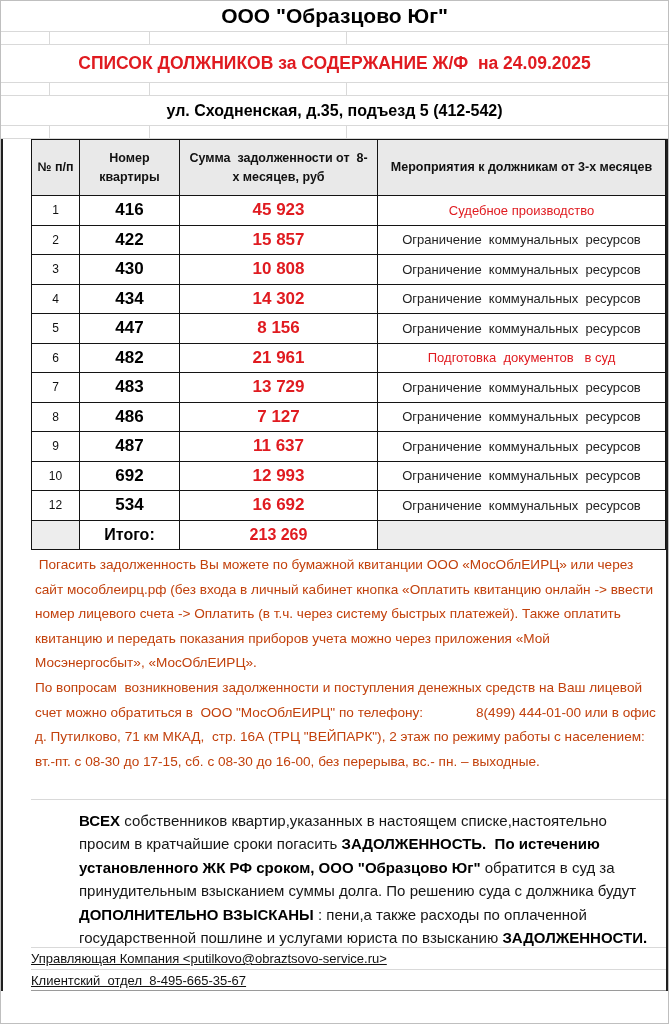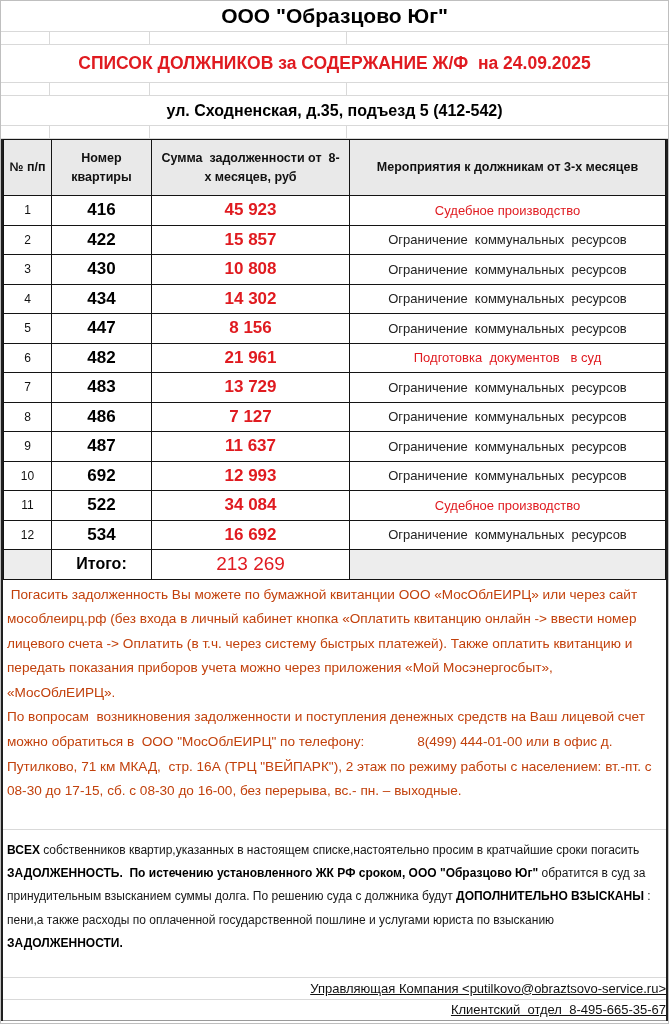--- a/index.html
+++ b/index.html
@@ -36,20 +36,21 @@
   .spacer-row{
     height:13px;position:relative;border-bottom:1px solid var(--faint);
   }
   .spacer-row .vline{position:absolute;top:0;bottom:0;width:1px;background:var(--faint);}
   .vline.v1{left:48px;} .vline.v2{left:148px;} .vline.v3{left:345px;}
 
   
   .lower{
     border-left:2px solid var(--dark);
     border-right:2px solid var(--dark);
+    padding-left:28px;
   }
 
   
   table.debtors{
     width:100%;
     border-collapse:collapse;
     table-layout:fixed;
   }
   table.debtors th, table.debtors td{
     border:1.6px solid #141414;
@@ -68,49 +69,50 @@
   }
   table.debtors tbody tr{height:29.5px;}
   td.c-num{font-size:12px;font-weight:normal;color:#111;}
   td.c-apt{font-size:17px;font-weight:bold;color:#000;}
   td.c-debt{font-size:17px;font-weight:bold;color:var(--red);}
   td.c-action{font-size:13px;color:#222;}
   td.c-action.red{color:var(--red);}
   tr.total-row{height:34px;margin-top:36px;}
   tr.total-row .t-blank{background:var(--total-fill);}
   tr.total-row .t-label{font-size:16px;font-weight:bold;color:#000;}
-  tr.total-row .t-value{font-size:19px;font-weight:normal;color:var(--red);}
+  tr.total-row .t-value{font-size:16px;font-weight:bold;color:var(--red);}
 
   
   .info-block{
     height:250px;
     padding:3px 6px 0 4px;
     font-size:13.6px;
     line-height:24.6px;
     white-space:pre-wrap;
     color:#c2410c;
     border-bottom:1px solid var(--faint);
     overflow:hidden;
   }
   .warning-block{
     height:147px;
     padding:9px 6px 0 4px;
-    font-size:12px;
+    font-size:15px;
     line-height:23.4px;
     white-space:pre-wrap;
     color:#161616;
     overflow:hidden;
+    margin-left:44px;
   }
   .warning-block .b{font-weight:bold;color:#000;}
 
   
   .footer-row{
     height:22px;
     border-top:1px solid var(--faint);
-    display:flex;align-items:center;justify-content:flex-end;
+    display:flex;align-items:center;justify-content:flex-start;
     font-size:13px;color:#111;
     white-space:pre-wrap;
   }
   .footer-row span{text-decoration:underline;}
   .page-bottom{border-bottom:1.6px solid #9a9a9a;}
 </style>
 </head>
 <body>
 
 <div class="page">
@@ -212,26 +214,20 @@
             <td class="c-debt">11 637</td>
             <td class="c-action">Ограничение  коммунальных  ресурсов</td>
           </tr>
           <tr>
             <td class="c-num">10</td>
             <td class="c-apt">692</td>
             <td class="c-debt">12 993</td>
             <td class="c-action">Ограничение  коммунальных  ресурсов</td>
           </tr>
           <tr>
-            <td class="c-num">11</td>
-            <td class="c-apt">522</td>
-            <td class="c-debt">34 084</td>
-            <td class="c-action red">Судебное производство</td>
-          </tr>
-          <tr>
             <td class="c-num">12</td>
             <td class="c-apt">534</td>
             <td class="c-debt">16 692</td>
             <td class="c-action">Ограничение  коммунальных  ресурсов</td>
           </tr>
         </tbody>
       <tbody>
         <tr class="total-row">
           <td class="t-blank"></td>
           <td class="t-label">Итого:</td>

